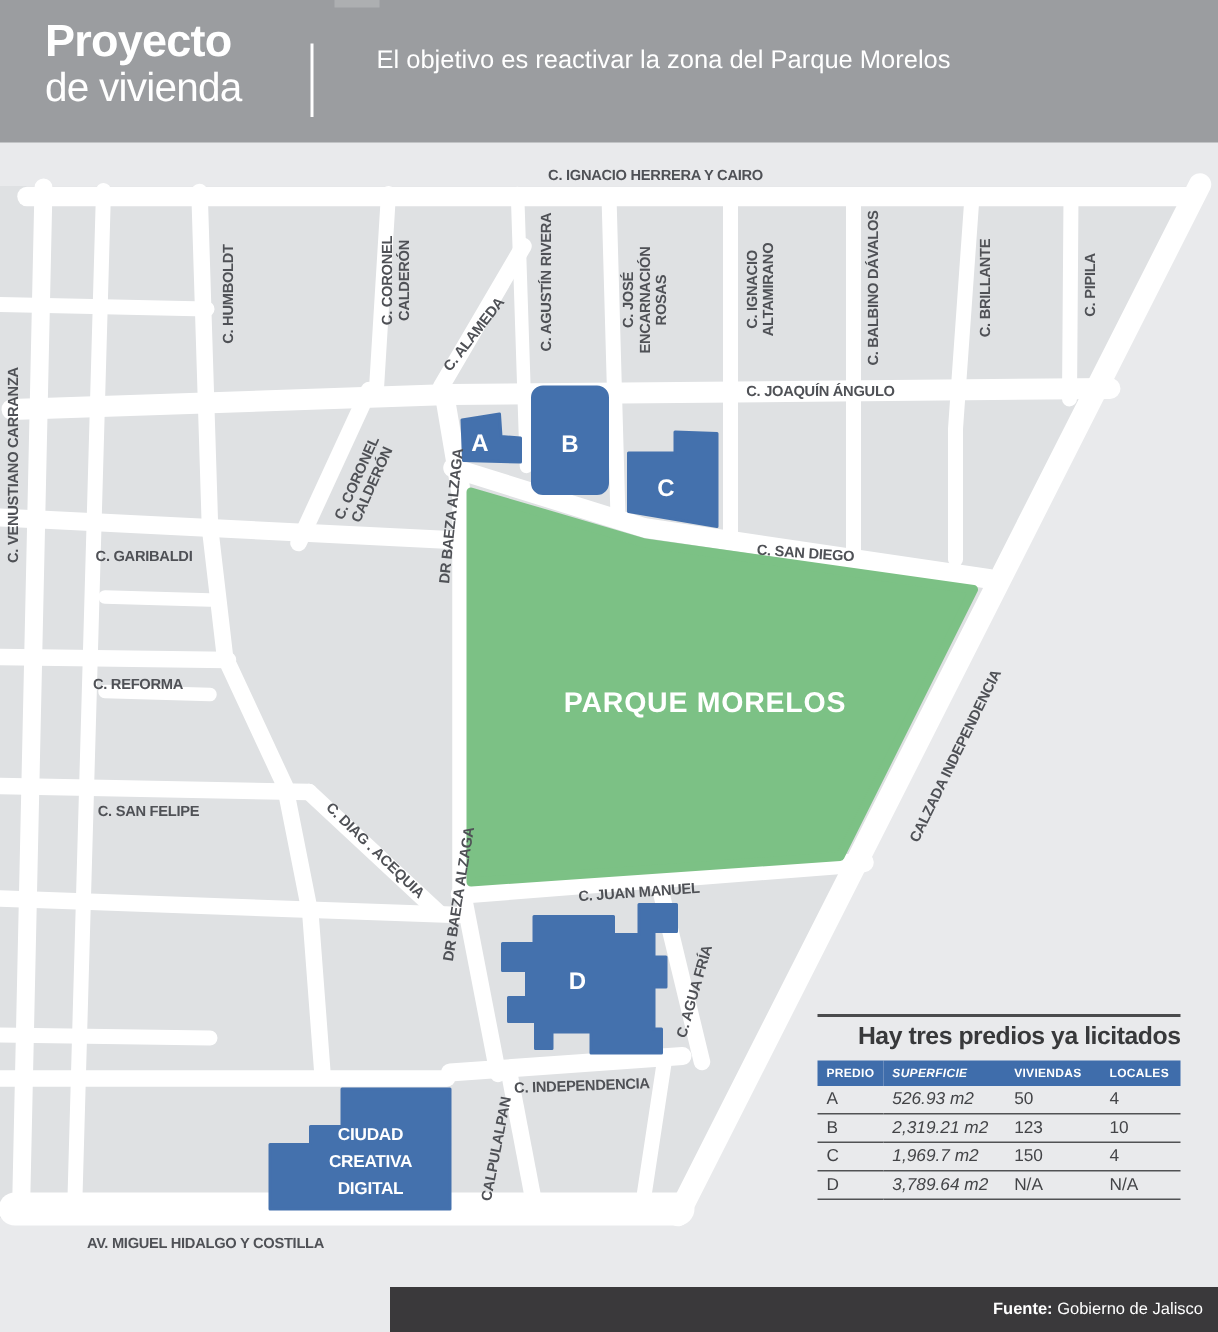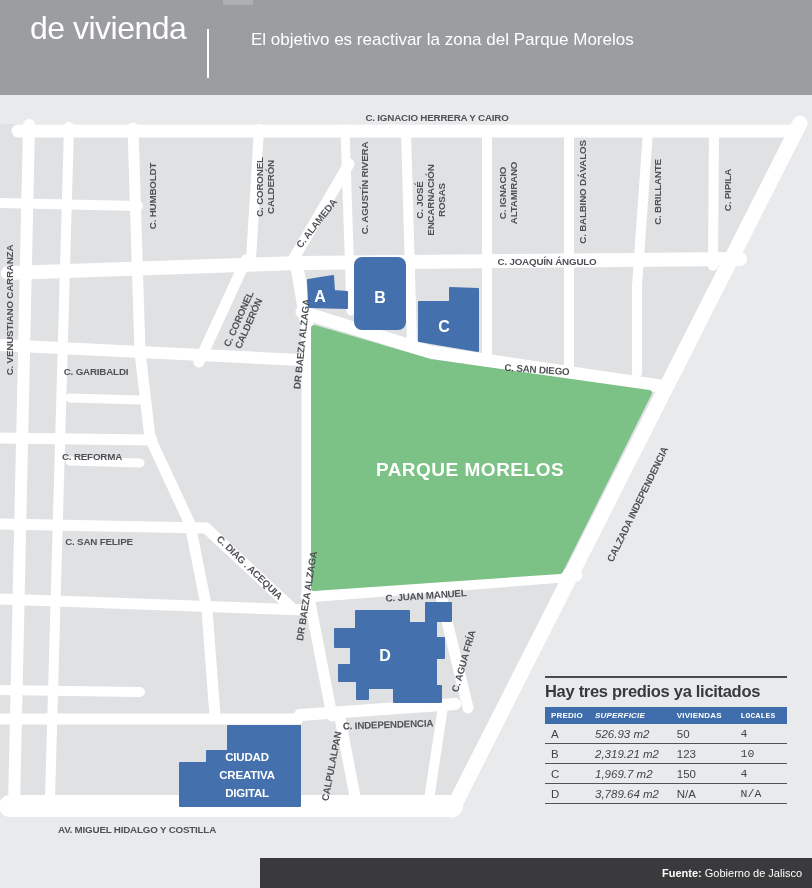--- a/index.html
+++ b/index.html
@@ -5,61 +5,62 @@
   html,body{margin:0;padding:0;}
   body{
     width:812px;height:888px;position:relative;overflow:hidden;
     background:#e9eaec;font-family:"Liberation Sans",sans-serif;
   }
   
   .header{position:absolute;left:0;top:0;width:812px;height:95px;background:#9b9da0;}
   .header-tab{position:absolute;left:223px;top:0;width:30px;height:5px;background:#adafb1;}
   .title-block{position:absolute;left:30px;top:12px;color:#fff;line-height:1.05;}
   .title-line1{font-size:30px;font-weight:bold;letter-spacing:-0.5px;}
-  .title-line2{font-size:32px;font-weight:normal;letter-spacing:-0.5px;}
+  .title-line2{font-size:27px;font-weight:normal;letter-spacing:-0.5px;}
   .header-divider{position:absolute;left:207px;top:29px;width:2px;height:49px;background:#fff;}
   .header-subtitle{position:absolute;left:231px;top:30px;width:560px;color:#fff;font-size:17px;margin-left:20px;}
   
   .map-wrap{position:absolute;left:0;top:95px;width:644px;height:750px;}
   svg text{font-family:"Liberation Sans",sans-serif;}
   .street-label{fill:#4f5156;font-weight:bold;font-size:9.8px;letter-spacing:-0.2px;}
   .park-label{fill:#ffffff;font-weight:bold;font-size:19px;letter-spacing:0.5px;}
   .bldg-label{fill:#ffffff;font-weight:bold;font-size:16px;}
   .ccd-label{fill:#ffffff;font-weight:bold;font-size:11.5px;letter-spacing:-0.2px;}
   
   .table-card{position:absolute;left:545px;top:676px;width:242px;}
   .table-rule{width:242px;height:2px;background:#4a4b4d;margin-bottom:4px;}
-  .table-title{margin:0 0 6px 0;font-size:16.5px;font-weight:bold;color:#38393b;letter-spacing:-0.3px;}
+  .table-title{margin:0 0 6px 0;font-size:16.5px;font-weight:bold;color:#38393b;letter-spacing:-0.3px;text-align:right;}
   table.predios{border-collapse:collapse;width:242px;}
   table.predios thead th{
     background:#3f6dab;color:#fff;font-size:8px;font-weight:bold;text-align:left;
     padding:4px 0 4px 6px;letter-spacing:0.2px;
   }
   table.predios tbody td{
     font-size:11.5px;color:#434447;padding:3px 0 3px 6px;
     border-bottom:1.2px solid #515254;
   }
   table.predios td:first-child,table.predios th:first-child{width:40px;}
   table.predios td:nth-child(2),table.predios th:nth-child(2){width:84px;font-style:italic;}
   table.predios td:nth-child(3),table.predios th:nth-child(3){width:62px;}
-  table.predios td:nth-child(4),table.predios th:nth-child(4){width:50px;font-family:Liberation Mono, monospace;}
+  table.predios td:nth-child(4),table.predios th:nth-child(4){width:50px;}
   
   .footer-bar{
     position:absolute;left:260px;top:858px;width:552px;height:30px;background:#3a393b;
     display:flex;align-items:center;justify-content:flex-end;padding-right:10px;box-sizing:border-box;
   }
   .footer-bar .src{color:#fff;font-size:11px;}
   .footer-bar .src b{font-weight:bold;}
 </style>
 </head>
 <body>
 
 <div class="header">
   <div class="header-tab"></div>
   <div class="title-block">
+    <div class="title-line1">Proyecto</div>
     <div class="title-line2">de vivienda</div>
   </div>
   <div class="header-divider"></div>
   <div class="header-subtitle">El objetivo es reactivar la zona del Parque Morelos</div>
 </div>
 
 <div class="map-wrap">
   <svg id="map-svg" width="812" height="750" viewBox="0 95 812 750" xmlns="http://www.w3.org/2000/svg">
 
     <g>

